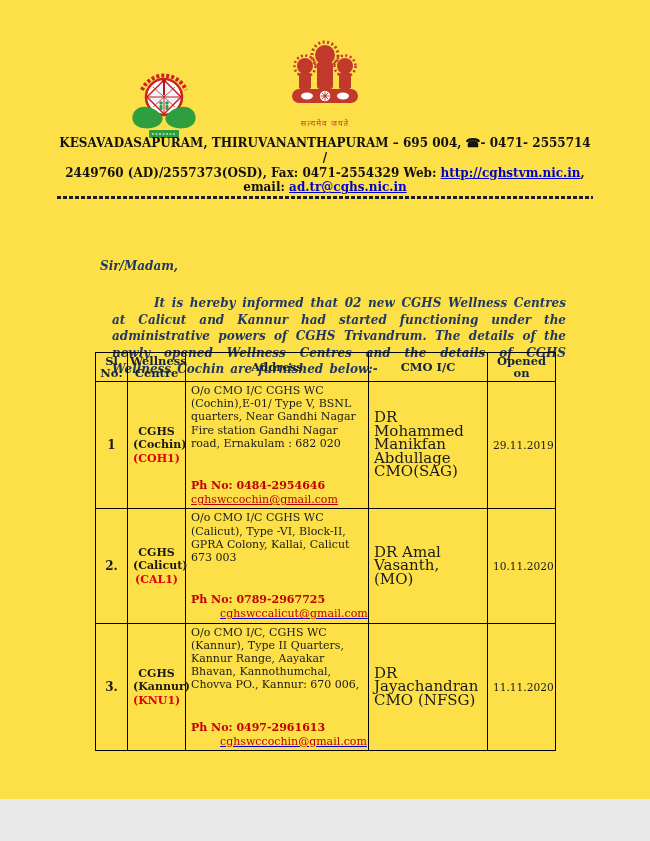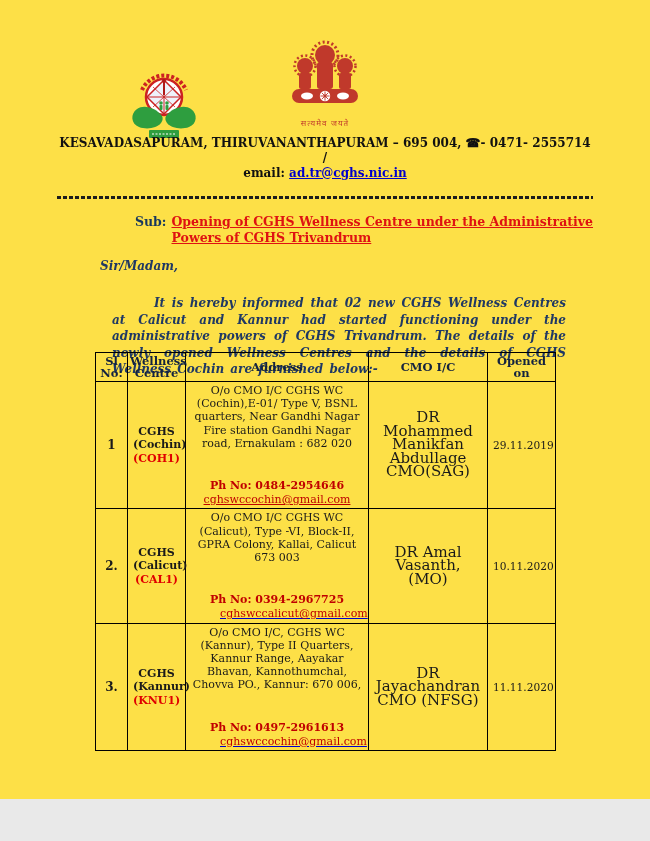--- a/index.html
+++ b/index.html
@@ -49,21 +49,21 @@
     line-height:16.5px;text-align:justify;text-indent:42px;
     word-spacing:2px;
   }
 
   
   table.wc{
     position:absolute;top:352px;left:95px;
     border-collapse:collapse;table-layout:fixed;width:460px;
     font-size:11px;
   }
-  table.wc th, table.wc td{border:1.4px solid #000;padding:2px 5px;vertical-align:middle;text-align:center;}
+  table.wc th, table.wc td{border:1.4px solid #000;padding:2px 5px;vertical-align:middle;}
   table.wc th{
     font-size:11.5px;font-weight:bold;color:#14233f;text-align:center;
     height:26px;line-height:12.5px;padding:1px 2px;
   }
   td.sl{font-weight:bold;font-size:12px;text-align:center;}
   td.centre{text-align:center;font-weight:bold;line-height:13px;padding:2px 1px;}
   .centre-code{color:#e00000;font-weight:bold;margin-top:1px;}
   td.addr{vertical-align:top;line-height:13.2px;padding:4px 7px;}
   .addr-text{color:#1a1a1a;}
   .phone{color:#c00000;font-weight:bold;margin-top:29px;}
@@ -133,28 +133,26 @@
       </g>
 
       <ellipse cx="20" cy="56" rx="6" ry="3.4" fill="#ffffff"></ellipse>
       <ellipse cx="56" cy="56" rx="6" ry="3.4" fill="#ffffff"></ellipse>
     </svg>
     <div class="emblem-caption">सत्यमेव जयते</div>
   </div>
 
   <div class="office">
     <div>KESAVADASAPURAM, THIRUVANANTHAPURAM – 695 004, ☎- 0471- 2555714 /</div>
+    <div><span>2449760 (AD)/2557373(OSD), Fax: 0471-2554329 Web: </span><a href="#">http://cghstvm.nic.in</a><span>,</span></div>
     <div><span>email: </span><a href="#">ad.tr@cghs.nic.in</a></div>
   </div>
 
   <div class="separator"></div>
 
-  <div class="subject">
-    <span class="sub-label">Sub:</span><span class="sub-text"><span>Opening of CGHS Wellness Centre under the Administrative</span><br><span>Powers of CGHS Trivandrum</span></span>
-  </div>
 
   <div class="salutation">Sir/Madam,</div>
   <p class="body-para">It is hereby informed that 02 new CGHS Wellness Centres at Calicut and Kannur had started functioning under the administrative powers of CGHS Trivandrum. The details of the newly opened Wellness Centres and the details of CGHS Wellness Cochin are furnished below:-</p>
 
   <table class="wc">
     <colgroup>
       <col style="width:32px">
         <col style="width:58px">
         <col style="width:183px">
         <col style="width:119px">
@@ -185,21 +183,21 @@
         <td class="opened">29.11.2019</td>
       </tr>
       <tr style="height:85px">
         <td class="sl">2.</td>
         <td class="centre">
           <div>CGHS (Calicut)</div>
           <div class="centre-code">(CAL1)</div>
         </td>
         <td class="addr">
           <div class="addr-text">O/o CMO I/C CGHS WC (Calicut), Type -VI, Block-II, GPRA Colony, Kallai, Calicut 673 003</div>
-          <div class="phone">Ph No: 0394-2967725</div>
+          <div class="phone">Ph No: 0789-2967725</div>
           <a href="#" class="email u-blue">cghswccalicut@gmail.com</a>
         </td>
         <td class="cmo">DR Amal Vasanth, (MO)</td>
         <td class="opened">10.11.2020</td>
       </tr>
       <tr style="height:80px">
         <td class="sl">3.</td>
         <td class="centre">
           <div>CGHS (Kannur)</div>
           <div class="centre-code">(KNU1)</div>

